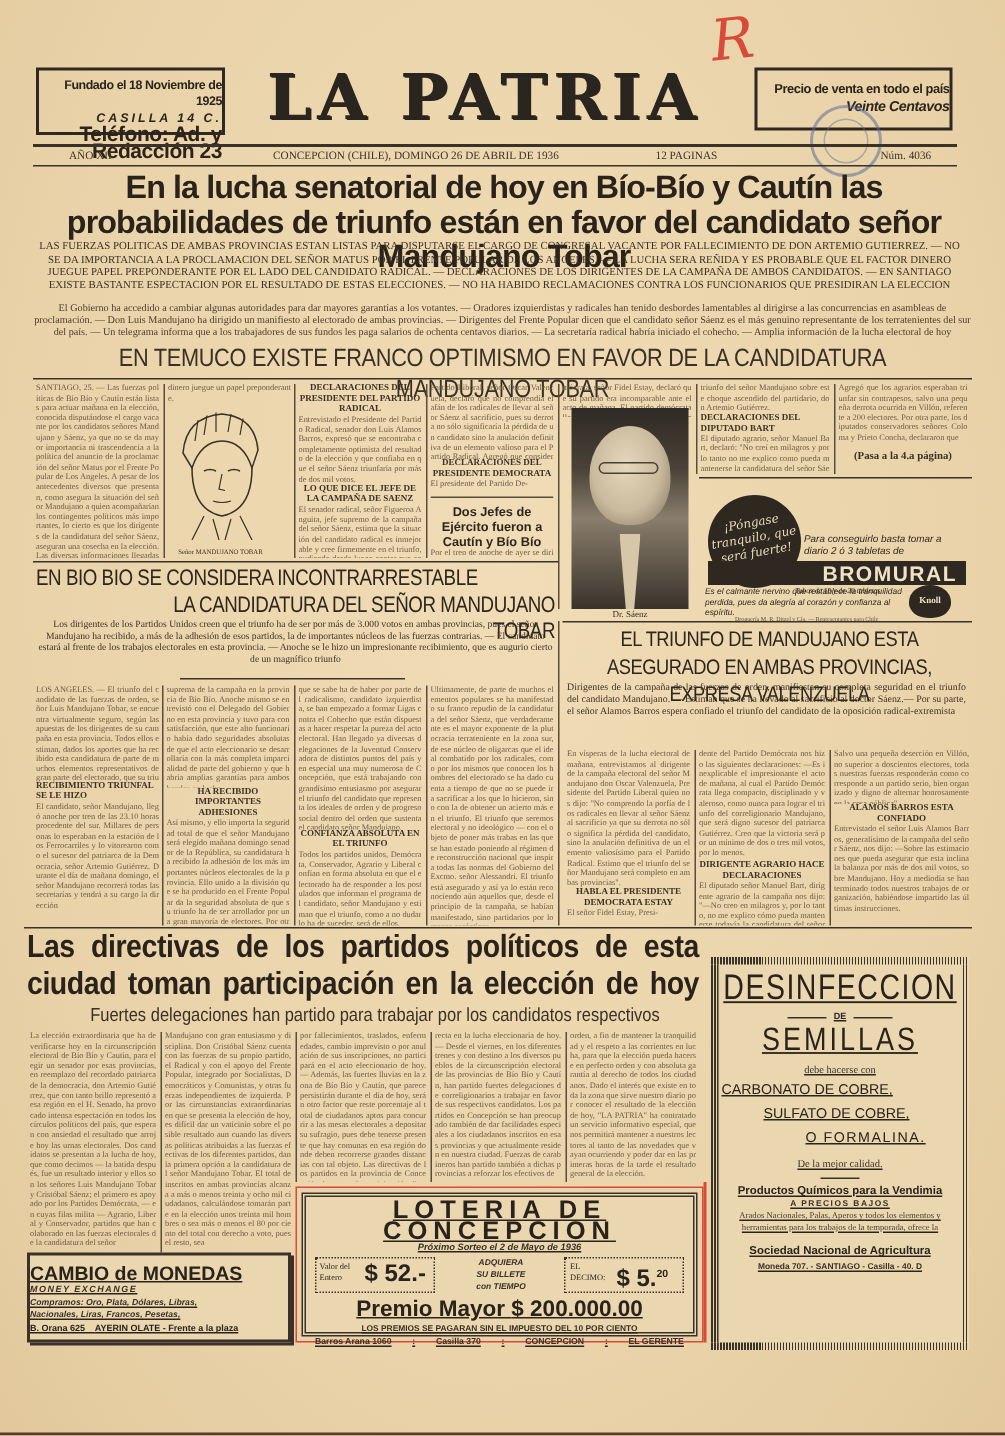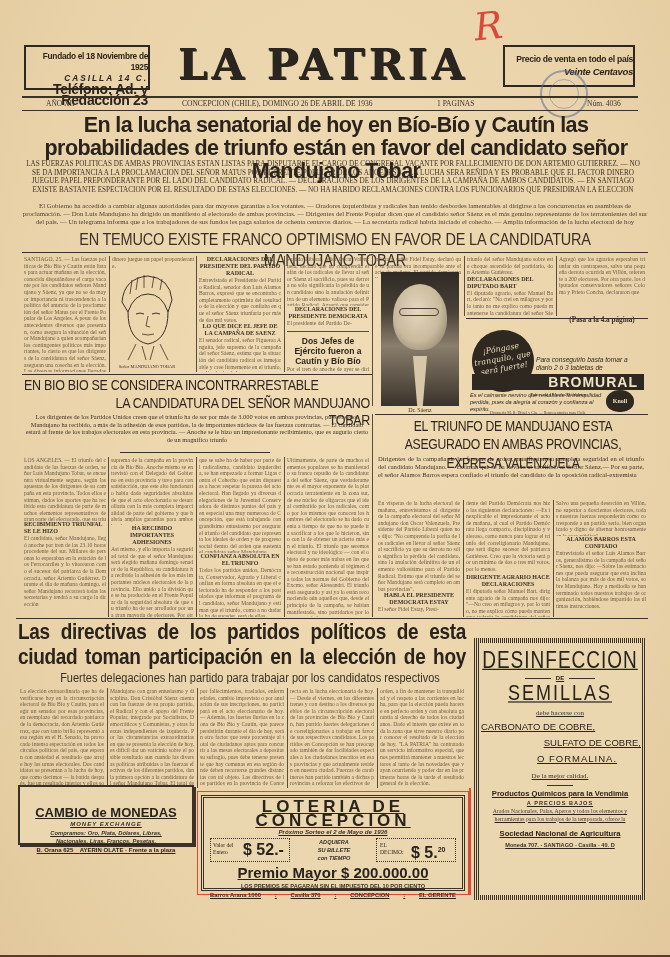--- a/index.html
+++ b/index.html
@@ -54,21 +54,21 @@
   </div>
 
   <div class="abs" style="left:540px;top:70px;width:48px;height:48px;border:2px solid rgba(90,110,154,0.55);border-radius:50%;">
     <div style="position:absolute;left:7px;top:7px;width:30px;height:30px;border:1px solid rgba(90,110,154,0.45);border-radius:50%;"></div>
   </div>
 
   <div class="rule" style="left:22px;top:96px;width:616px;height:2px;"></div>
   <div class="abs" style="left:22px;top:99px;width:616px;height:10px;font-size:7.5px;line-height:10px;color:#3c3226;">
     <span class="abs" style="left:24px;">AÑO XII</span>
     <span class="abs" style="left:160px;">CONCEPCION (CHILE), DOMINGO 26 DE ABRIL DE 1936</span>
-    <span class="abs" style="left:415px;">1 PAGINAS</span>
+    <span class="abs" style="left:415px;">12 PAGINAS</span>
     <span class="abs" style="left:565px;">Núm. 4036</span>
   </div>
   <div class="rule" style="left:22px;top:110px;width:616px;height:1px;"></div>
 
   <div class="abs headline1" style="left:16px;top:114px;width:640px;">En la lucha senatorial de hoy en Bío-Bío y Cautín las probabilidades de triunfo están en favor del candidato señor Mandujano Tobar</div>
   <div class="abs deck" style="left:22px;top:160px;width:622px;">LAS FUERZAS POLITICAS DE AMBAS PROVINCIAS ESTAN LISTAS PARA DISPUTARSE EL CARGO DE CONGRESAL VACANTE POR FALLECIMIENTO DE DON ARTEMIO GUTIERREZ. — NO SE DA IMPORTANCIA A LA PROCLAMACION DEL SEÑOR MATUS POR EL FRENTE POPULAR DE LOS ANGELES. — LA LUCHA SERA REÑIDA Y ES PROBABLE QUE EL FACTOR DINERO JUEGUE PAPEL PREPONDERANTE POR EL LADO DEL CANDIDATO RADICAL. — DECLARACIONES DE LOS DIRIGENTES DE LA CAMPAÑA DE AMBOS CANDIDATOS. — EN SANTIAGO EXISTE BASTANTE ESPECTACION POR EL RESULTADO DE ESTAS ELECCIONES. — NO HA HABIDO RECLAMACIONES CONTRA LOS FUNCIONARIOS QUE PRESIDIRAN LA ELECCION</div>
   <div class="abs" style="left:22px;top:202px;width:626px;font-size:6.8px;line-height:7.8px;text-align:center;color:#4a3d2f;">El Gobierno ha accedido a cambiar algunas autoridades para dar mayores garantías a los votantes. — Oradores izquierdistas y radicales han tenido desbordes lamentables al dirigirse a las concurrencias en asambleas de proclamación. — Don Luis Mandujano ha dirigido un manifiesto al electorado de ambas provincias. — Dirigentes del Frente Popular dicen que el candidato señor Sáenz es el más genuino representante de los terratenientes del sur del país. — Un telegrama informa que a los trabajadores de sus fundos les paga salarios de ochenta centavos diarios. — La secretaría radical habría iniciado el cohecho. — Amplia información de la lucha electoral de hoy</div>
   <div class="abs cond" style="left:40px;top:232px;width:590px;font-size:14.5px;line-height:18px;text-align:center;font-weight:normal;color:#3a3026;letter-spacing:-0.2px;font-family:'Liberation Sans',sans-serif;transform:scaleY(1.15);">EN TEMUCO EXISTE FRANCO OPTIMISMO EN FAVOR DE LA CANDIDATURA MANDUJANO TOBAR</div>
   <div class="rule" style="left:22px;top:252px;width:626px;height:1px;"></div>
 
@@ -118,21 +118,21 @@
   <div class="abs" style="left:381px;top:407px;width:78px;text-align:center;font-size:6px;color:#3a3026;">Dr. Sáenz</div>
 
   <div class="vline" style="left:464px;top:256px;height:60px;"></div>
   <div class="col" style="left:467px;top:256px;width:86px;height:60px;">
     <div class="body-text">triunfo del señor Mandujano sobre este choque ascendido del partidario, don Artemio Gutiérrez.</div>
     <div class="subhead">DECLARACIONES DEL DIPUTADO BART</div>
     <div class="body-text">El diputado agrario, señor Manuel Bart, declaró: "No creí en milagros y por lo tanto no me explico como pueda mantenerse la candidatura del señor Sáenz."</div>
   </div>
   <div class="vline" style="left:556px;top:256px;height:60px;"></div>
   <div class="col body-text" style="left:559px;top:256px;width:86px;height:42px;">Agregó que los agrarios esperaban triunfar sin contrapesos, salvo una pequeña derrota ocurrida en Villón, referente a 200 electores. Por otra parte, los diputados conservadores señores Coloma y Prieto Concha, declararon que</div>
-  <div class="abs" style="left:559px;top:300px;width:86px;text-align:center;font-weight:bold;font-size:7.2px;color:#3a3026;margin-top:16px;">(Pasa a la 4.a página)</div>
+  <div class="abs" style="left:559px;top:300px;width:86px;text-align:center;font-weight:bold;font-size:7.2px;color:#3a3026;">(Pasa a la 4.a página)</div>
   <div class="rule" style="left:466px;top:318px;width:182px;height:1px;"></div>
 
   <div class="abs" style="left:466px;top:320px;width:182px;height:92px;">
     <div class="abs" style="left:6px;top:10px;width:62px;height:62px;border-radius:50%;background:#2f2820;color:#eadbbc;font-style:italic;font-size:8px;line-height:10px;text-align:center;padding-top:14px;font-family:'DejaVu Serif',serif;transform:rotate(-10deg);">
       <span>¡Póngase tranquilo, que será fuerte!</span>
     </div>
     <div class="abs" style="left:70px;top:36px;width:108px;font-style:italic;font-size:6.6px;line-height:8px;color:#2f2820;font-family:'Liberation Sans',sans-serif;">Para conseguirlo basta tomar a diario 2 ó 3 tabletas de</div>
     <div class="abs" style="left:6px;top:54px;width:172px;height:16px;background:#2f2820;color:#efe2c6;font-family:'Liberation Sans',sans-serif;font-weight:bold;font-size:14px;line-height:16px;text-align:right;padding-right:6px;letter-spacing:1px;">BROMURAL</div>
     <div class="abs" style="left:4px;top:72px;width:132px;font-style:italic;font-size:5.6px;line-height:7px;color:#2f2820;font-family:'Liberation Sans',sans-serif;">Es el calmante nervino que restablece la tranquilidad perdida, pues da alegría al corazón y confianza al espíritu.</div>
     <div class="abs" style="left:140px;top:70px;width:28px;height:22px;border-radius:50% 50% 45% 45%;background:#2f2820;color:#efe2c6;font-size:6px;line-height:22px;text-align:center;font-weight:bold;">
@@ -198,21 +198,21 @@
   <div class="col body-text" style="left:20px;top:688px;width:84px;height:148px;">La elección extraordinaria que ha de verificarse hoy en la circunscripción electoral de Bío Bío y Cautín, para elegir un senador por esas provincias, en reemplazo del recordado patriarca de la democracia, don Artemio Gutiérrez, que con tanto brillo representó a esa región en el H. Senado, ha provocado intensa espectación en todos los círculos políticos del país, que esperan con ansiedad el resultado que arroje hoy las urnas electorales. Dos candidatos se presentan a la lucha de hoy, que como decimos — la batida después, fue un resultado interior y ellos son los señores Luis Mandujano Tobar y Cristóbal Sáenz; el primero es apoyado por los Partidos Demócrata, — en cuyas filas milita — Agrario, Liberal y Conservador, partidos que han colaborado en las fuerzas electorales de la candidatura del señor</div>
   <div class="vline" style="left:107px;top:688px;height:148px;"></div>
   <div class="col body-text" style="left:110px;top:688px;width:84px;height:148px;">Mandujano con gran entusiasmo y disciplina. Don Cristóbal Sáenz cuenta con las fuerzas de su propio partido, el Radical y con el apoyo del Frente Popular, integrado por Socialistas, Democráticos y Comunistas, y otras fuerzas independientes de izquierda. Por las circunstancias extraordinarias en que se presenta la elección de hoy, es difícil dar un vaticinio sobre el posible resultado aun cuando las diversas políticas atribuidas a las fuerzas efectivas de los diferentes partidos, dan la primera opción a la candidatura del señor Mandujano Tobar. El total de inscritos en ambas provincias alcanza a más o menos treinta y ocho mil ciudadanos, calculándose tomarán parte en la elección unos treinta mil hombres o sea más o menos el 80 por ciento del total con derecho a voto, pues el resto, sea</div>
   <div class="vline" style="left:197px;top:688px;height:100px;"></div>
   <div class="col body-text" style="left:200px;top:688px;width:84px;height:100px;">por fallecimientos, traslados, enfermedades, cambio imprevisto o por anulación de sus inscripciones, no participará en el acto eleccionario de hoy. — Además, las fuertes lluvias en la zona de Bío Bío y Cautín, que parece persistirán durante el día de hoy, serán otro factor que reste porcentaje al total de ciudadanos aptos para concurrir a las mesas electorales a depositar su sufragio, pues debe tenerse presente que hay comunas en esa región donde deben recorrerse grandes distancias con tal objeto. Las directivas de los partidos en la provincia de Concepción, han tomado participación di-</div>
   <div class="vline" style="left:287px;top:688px;height:100px;"></div>
   <div class="col body-text" style="left:290px;top:688px;width:84px;height:100px;">recta en la lucha eleccionaria de hoy. — Desde el viernes, en los diferentes trenes y con destino a los diversos pueblos de la circunscripción electoral de las provincias de Bío Bío y Cautín, han partido fuertes delegaciones de correligionarios a trabajar en favor de sus respectivos candidatos. Los partidos en Concepción se han preocupado también de dar facilidades especiales a los ciudadanos inscritos en esas provincias y que actualmente residen en nuestra ciudad. Fuerzas de carabineros han partido también a dichas provincias a reforzar los efectivos de</div>
   <div class="vline" style="left:377px;top:688px;height:100px;"></div>
   <div class="col body-text" style="left:380px;top:688px;width:84px;height:100px;">orden, a fin de mantener la tranquilidad y el respeto a las corrientes en lucha, para que la elección pueda hacerse en perfecto orden y con absoluta garantía al derecho de todos los ciudadanos. Dado el interés que existe en toda la zona que sirve nuestro diario por conocer el resultado de la elección de hoy, "LA PATRIA" ha contratado un servicio informativo especial, que nos permitirá mantener a nuestros lectores al tanto de las novedades que vayan ocurriendo y poder dar en las primeras horas de la tarde el resultado general de la elección.</div>
 
-  <div class="ad-box" style="left:18px;top:785px;width:176px;height:60px;box-shadow:2px 2px 0 #3a3128;text-align:center;padding-top:18px;">
+  <div class="ad-box" style="left:18px;top:835px;width:176px;height:60px;box-shadow:2px 2px 0 #3a3128;text-align:left;padding-top:4px;">
     <div style="font-family:'Liberation Sans',sans-serif;font-weight:bold;font-size:13px;line-height:15px;color:#2a231c;">CAMBIO de MONEDAS</div>
     <div style="font-family:'Liberation Sans',sans-serif;font-weight:bold;font-style:italic;font-size:6px;line-height:9px;letter-spacing:1px;color:#3a3026;">MONEY EXCHANGE</div>
     <div style="font-family:'Liberation Sans',sans-serif;font-style:italic;font-weight:bold;font-size:5.8px;line-height:8px;color:#3a3026;">Compramos: Oro, Plata, Dólares, Libras,</div>
     <div style="font-family:'Liberation Sans',sans-serif;font-style:italic;font-weight:bold;font-size:5.8px;line-height:8px;color:#3a3026;">Nacionales, Liras, Francos, Pesetas,</div>
     <div style="font-family:'Liberation Sans',sans-serif;font-weight:bold;font-size:6px;line-height:10px;color:#2a231c;">
       <span>B. Orana 625</span>
       &nbsp;&nbsp;
       <span>AYERIN OLATE - Frente a la plaza</span>
     </div>
   </div>
@@ -264,21 +264,21 @@
   <div class="ad-box" style="left:474px;top:638px;width:172px;height:262px;border:5px solid transparent;border-image:repeating-linear-gradient(90deg,#3a3128 0 1px,#ead7b0 1px 2px) 5;text-align:center;">
     <div style="font-family:'Liberation Sans',sans-serif;font-size:19px;line-height:26px;letter-spacing:1px;color:#2a231c;transform:scaleY(1.25);margin-top:4px;">DESINFECCION</div>
     <div style="display:flex;align-items:center;justify-content:center;gap:5px;margin-top:2px;">
       <span style="display:inline-block;width:26px;height:1px;background:#3a3128;"></span>
       <span style="font-family:'Liberation Sans',sans-serif;font-weight:bold;font-size:6px;">DE</span>
       <span style="display:inline-block;width:26px;height:1px;background:#3a3128;"></span>
     </div>
     <div style="font-family:'Liberation Sans',sans-serif;font-size:18px;line-height:24px;letter-spacing:2px;color:#2a231c;transform:scaleY(1.2);">SEMILLAS</div>
     <div style="font-size:7px;line-height:12px;color:#3a3026;margin-top:2px;">debe hacerse con</div>
     <div style="font-family:'Liberation Sans',sans-serif;font-size:9.5px;line-height:16px;text-align:left;padding-left:2px;color:#2a231c;">CARBONATO DE COBRE,</div>
-    <div style="font-family:'Liberation Sans',sans-serif;font-size:9.5px;line-height:16px;text-align:right;padding-left:30px;color:#2a231c;">SULFATO DE COBRE,</div>
+    <div style="font-family:'Liberation Sans',sans-serif;font-size:9.5px;line-height:16px;text-align:left;padding-left:30px;color:#2a231c;">SULFATO DE COBRE,</div>
     <div style="font-family:'Liberation Sans',sans-serif;font-size:9.5px;line-height:16px;text-align:left;padding-left:58px;letter-spacing:1px;color:#2a231c;">O FORMALINA.</div>
     <div style="font-size:7px;line-height:14px;color:#3a3026;margin-top:2px;">De la mejor calidad.</div>
     <div style="width:26px;height:1px;background:#3a3128;margin:2px auto;"></div>
     <div style="font-family:'Liberation Sans',sans-serif;font-weight:bold;font-size:7.6px;line-height:11px;color:#2a231c;">Productos Químicos para la Vendimia</div>
     <div style="font-family:'Liberation Sans',sans-serif;font-weight:bold;font-size:5.6px;line-height:9px;letter-spacing:1px;color:#3a3026;">A PRECIOS BAJOS</div>
     <div style="font-size:5.8px;line-height:7.6px;color:#4a3d2f;padding:0 4px;">Arados Nacionales, Palas, Aperos y todos los elementos y herramientas para los trabajos de la temporada, ofrece la</div>
     <div style="font-family:'Liberation Sans',sans-serif;font-weight:bold;font-size:7.6px;line-height:14px;color:#2a231c;margin-top:4px;">Sociedad Nacional de Agricultura</div>
     <div style="font-family:'Liberation Sans',sans-serif;font-weight:bold;font-size:5.6px;line-height:8px;color:#3a3026;">Moneda 707. - SANTIAGO - Casilla - 40. D</div>
   </div>
 

